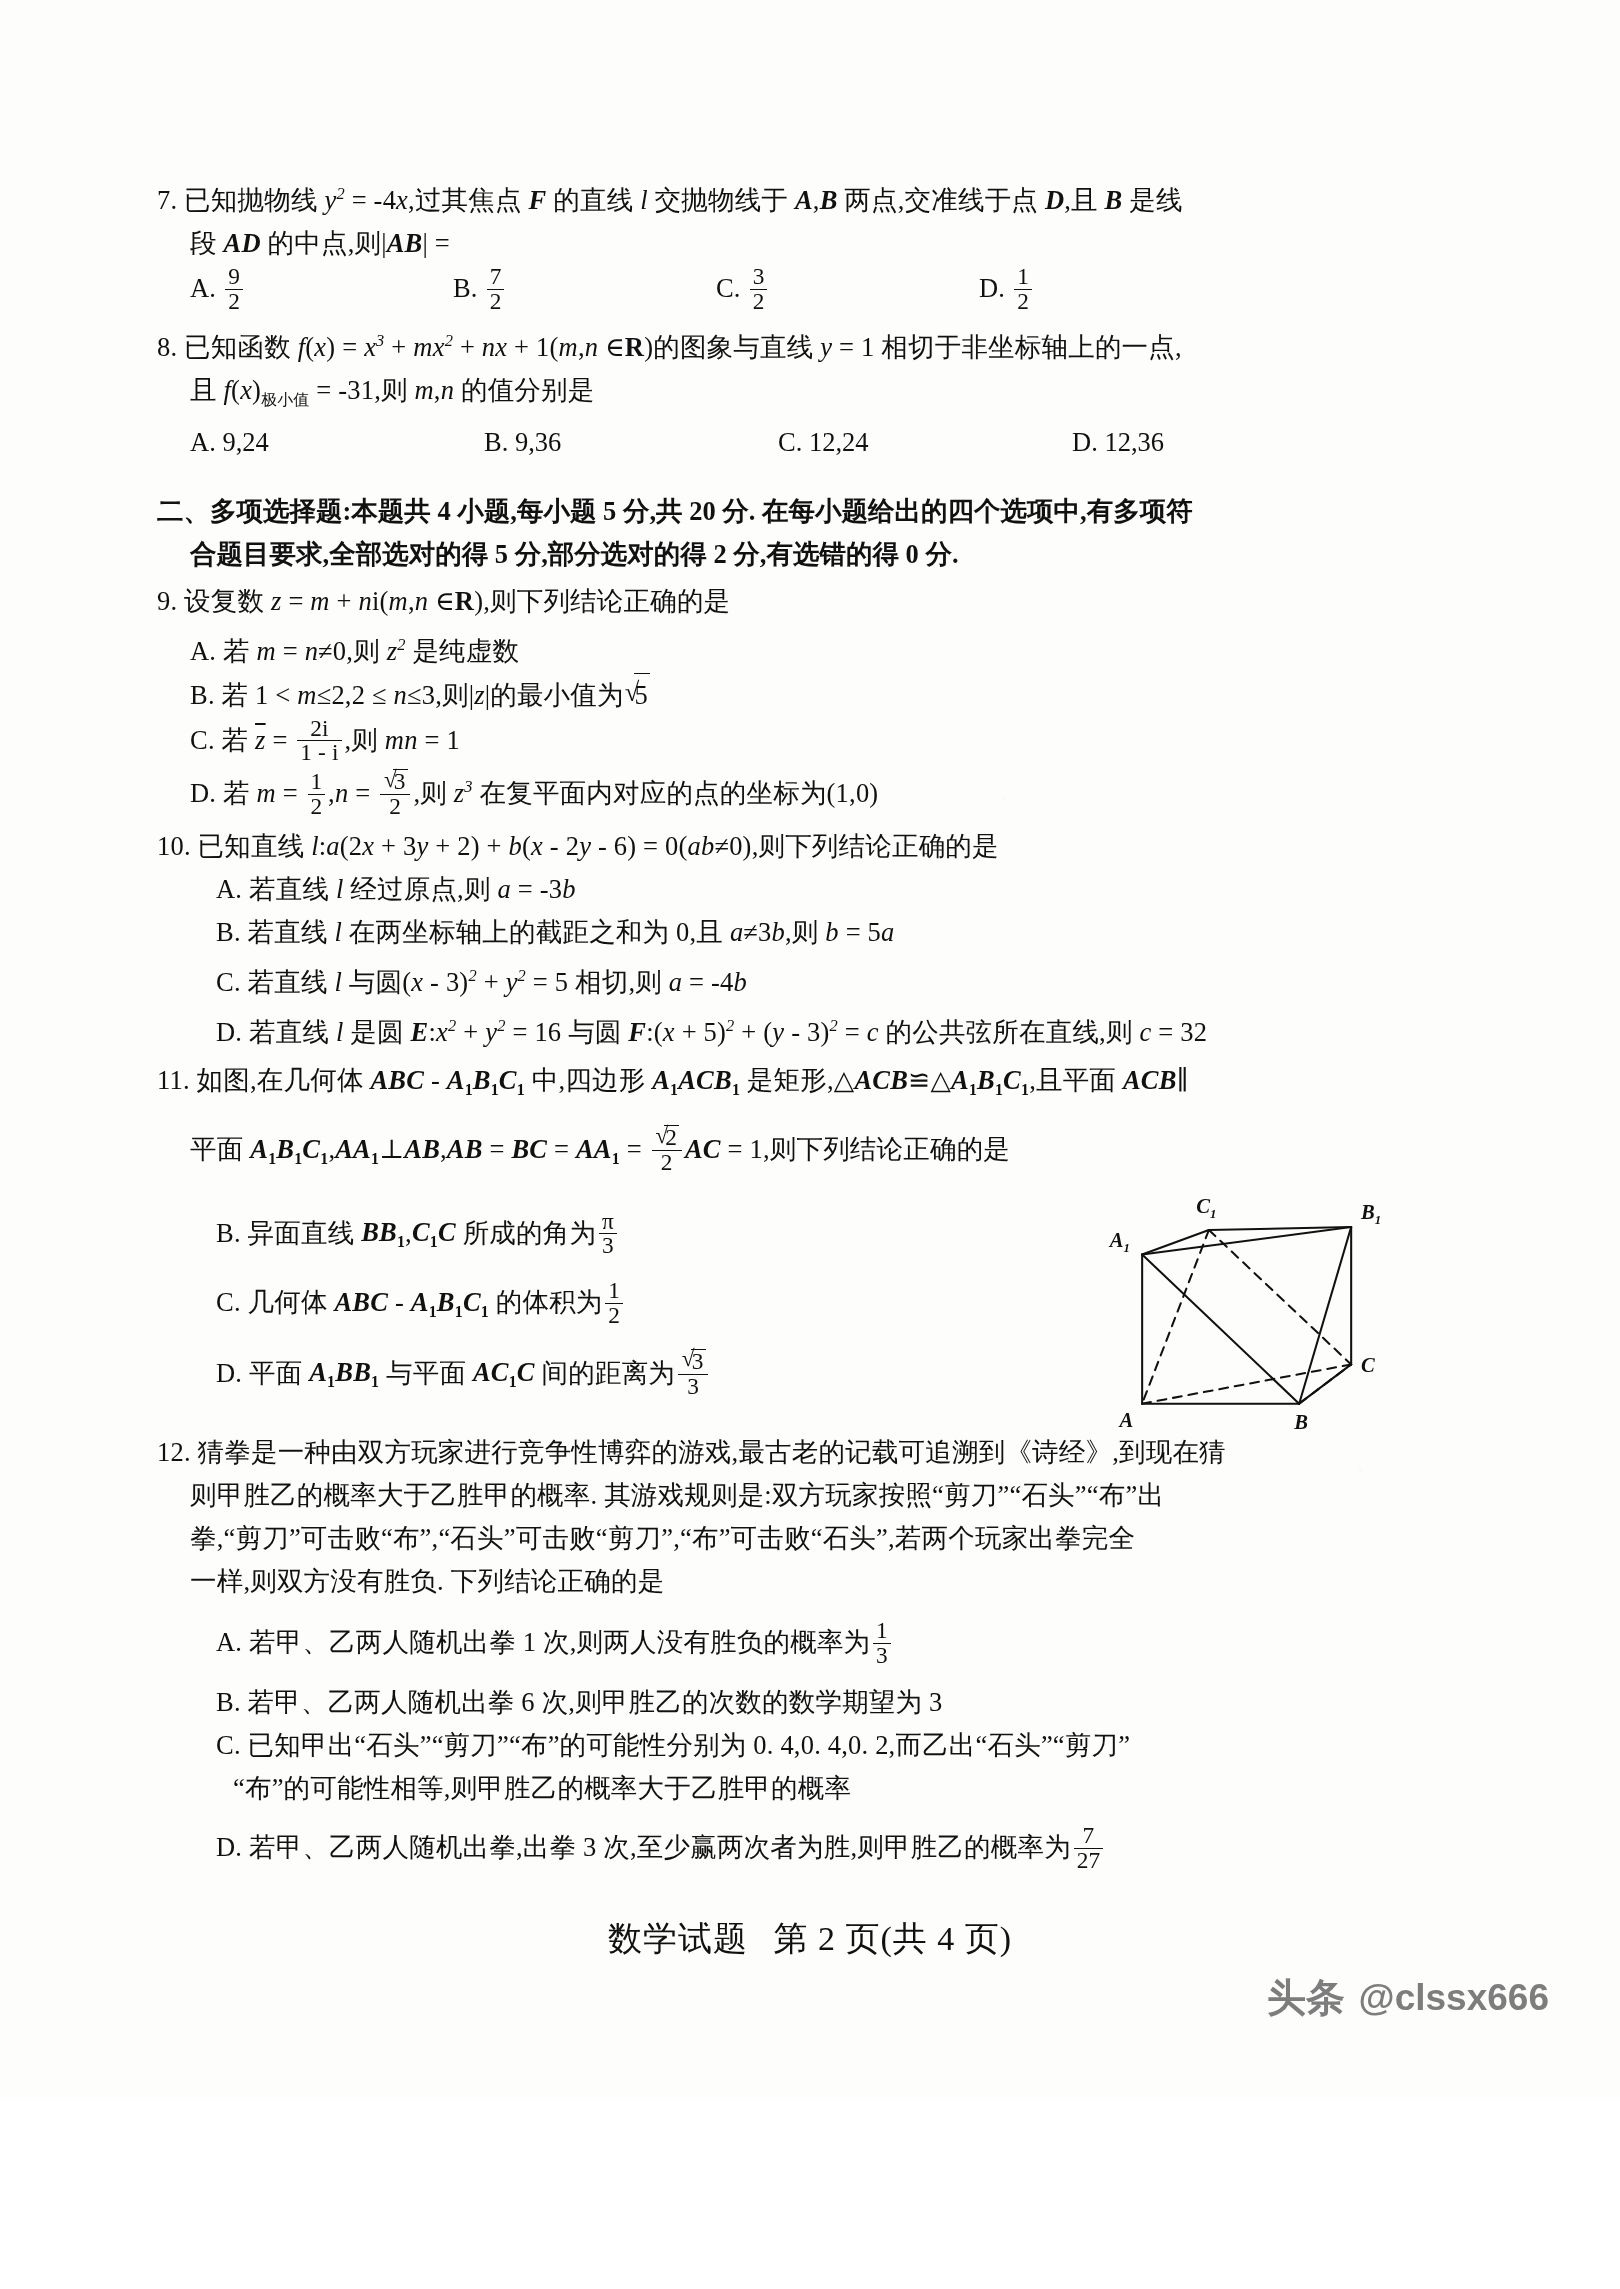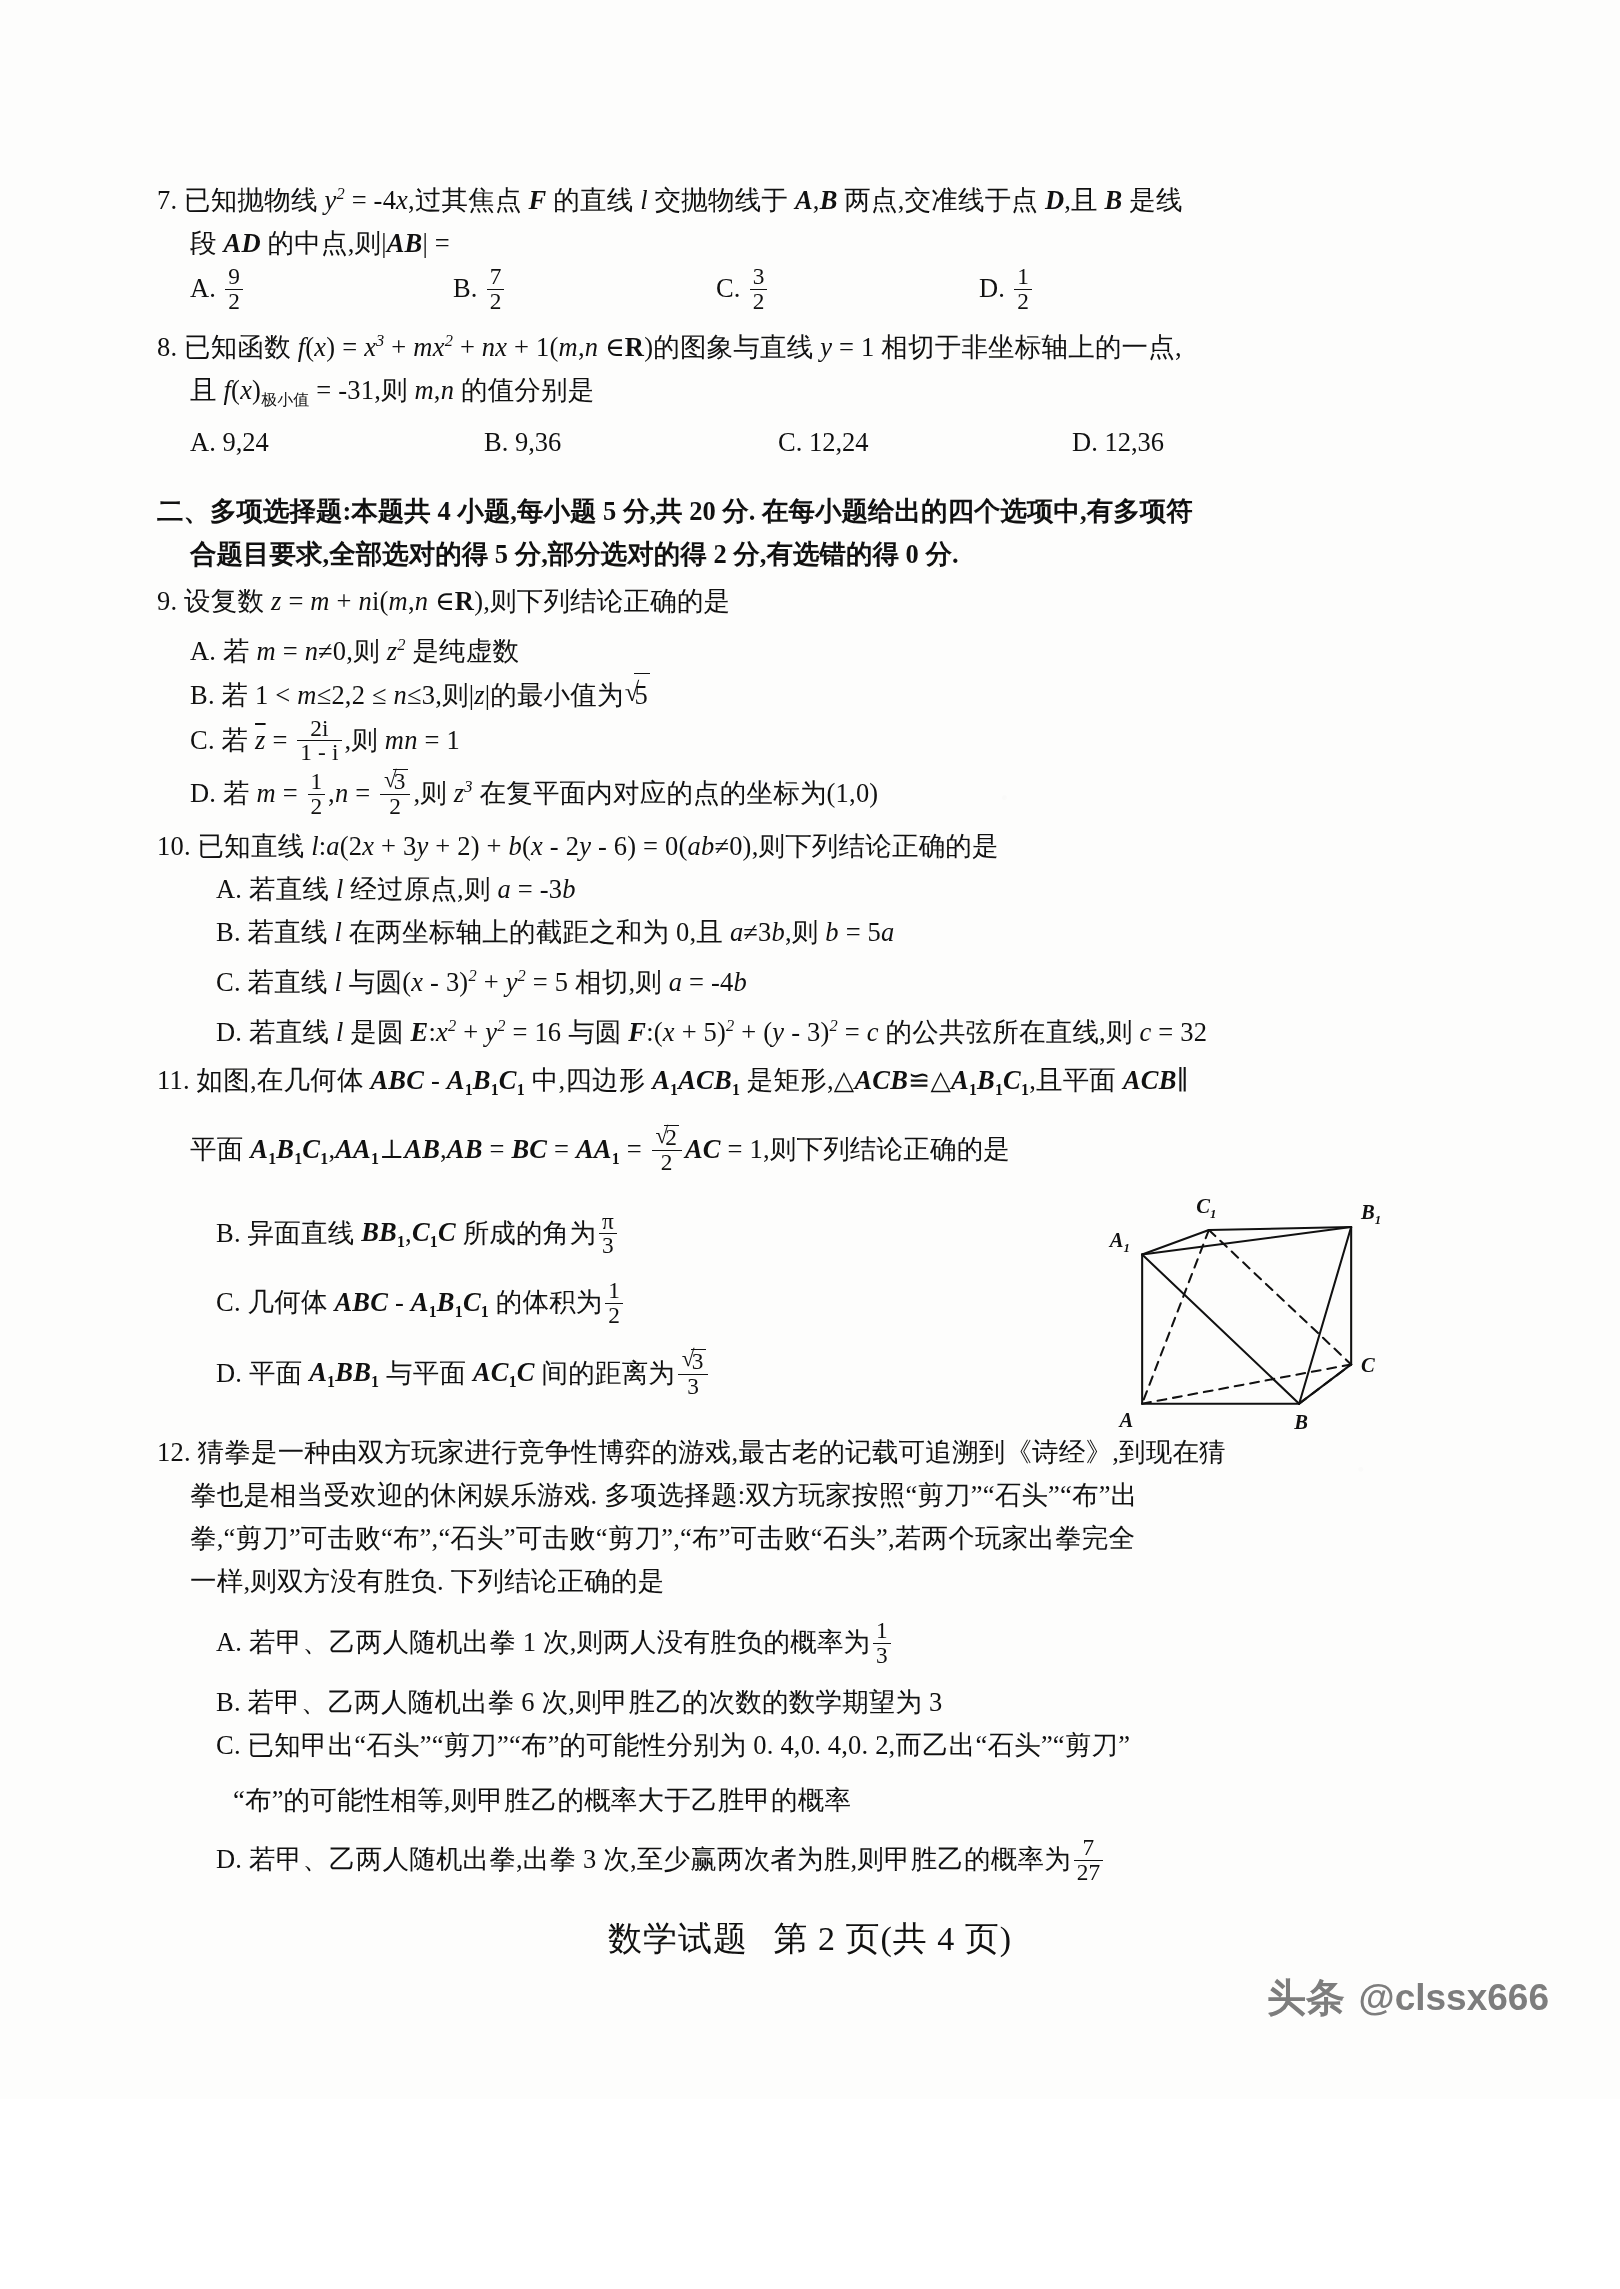--- a/index.html
+++ b/index.html
@@ -43,21 +43,21 @@
   }
   .qline {
     display: block;
     font-size: 26.5px;
     line-height: 43px;
     letter-spacing: 0.2px;
     white-space: nowrap;
   }
   .indent1 { padding-left: 33px; }
   .indent2 { padding-left: 59px; }
-  .indent3 { padding-left: 76px; margin-top: 12px; }
+  .indent3 { padding-left: 76px; }
 
   .mi { font-style: italic; font-family: "Liberation Serif", serif; }
   .mb { font-weight: bold; }
   .bi { font-style: italic; font-weight: bold; }
   .up { font-style: normal; }
 
   sup.sm { font-size: 0.62em; vertical-align: super; font-style: italic;}
   sub.sm { font-size: 0.60em; vertical-align: sub; font-style: normal;}
 
   
@@ -210,21 +210,21 @@
       <div style="height:15.7px;"></div>
       <span class="qline indent2"><span>C. 几何体 </span><span class="bi">ABC</span><span> - </span><span class="bi">A<sub class="sm">1</sub>B<sub class="sm">1</sub>C<sub class="sm">1</sub></span><span> 的体积为</span><span class="frac"><span class="num">1</span><span class="den">2</span></span></span>
       <div style="height:15.7px;"></div>
       <span class="qline indent2"><span>D. 平面 </span><span class="bi">A<sub class="sm">1</sub>BB<sub class="sm">1</sub></span><span> 与平面 </span><span class="bi">AC<sub class="sm">1</sub>C</span><span> 间的距离为</span><span class="frac"><span class="num"><span class="sqrt"><span class="rad">3</span></span></span><span class="den">3</span></span></span>
     </div>
 
     <div style="height:21.6px;"></div>
 
     <div class="q">
       <span class="qline"><span>12.</span> <span>猜拳是一种由双方玩家进行竞争性博弈的游戏,最古老的记载可追溯到《诗经》,到现在猜</span></span>
-      <span class="qline indent1">拳也是相当受欢迎的休闲娱乐游戏. 多项选择题:双方玩家按照“剪刀”“石头”“布”出</span>
+      <span class="qline indent1">则甲胜乙的概率大于乙胜甲的概率. 其游戏规则是:双方玩家按照“剪刀”“石头”“布”出</span>
       <span class="qline indent1">拳,“剪刀”可击败“布”,“石头”可击败“剪刀”,“布”可击败“石头”,若两个玩家出拳完全</span>
       <span class="qline indent1">一样,则双方没有胜负. 下列结论正确的是</span>
       <div style="height:15.7px;"></div>
       <span class="qline indent2"><span>A. 若甲、乙两人随机出拳 1 次,则两人没有胜负的概率为</span><span class="frac"><span class="num">1</span><span class="den">3</span></span></span>
       <div style="height:13.7px;"></div>
       <span class="qline indent2">B. 若甲、乙两人随机出拳 6 次,则甲胜乙的次数的数学期望为 3</span>
       <span class="qline indent2">C. 已知甲出“石头”“剪刀”“布”的可能性分别为 0. 4,0. 4,0. 2,而乙出“石头”“剪刀”</span>
       <span class="qline indent3">“布”的可能性相等,则甲胜乙的概率大于乙胜甲的概率</span>
       <div style="height:13.7px;"></div>
       <span class="qline indent2"><span>D. 若甲、乙两人随机出拳,出拳 3 次,至少赢两次者为胜,则甲胜乙的概率为</span><span class="frac"><span class="num">7</span><span class="den">27</span></span></span>

